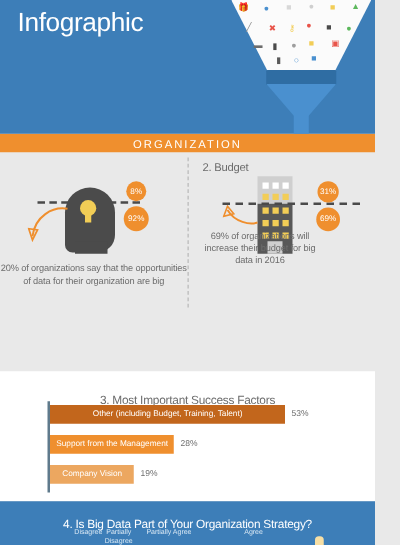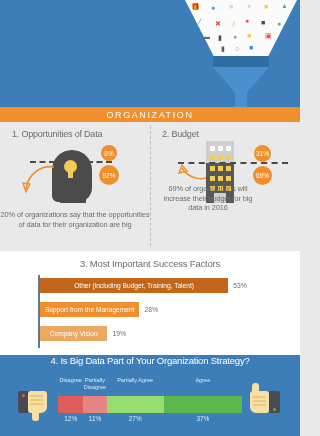--- a/index.html
+++ b/index.html
@@ -85,32 +85,32 @@
   .win.y{background:#f2cd56;}
 
   .cap{
     position:absolute;left:0;width:150px;text-align:center;
     font-size:7.4px;line-height:9.5px;color:#6d6d6d;letter-spacing:-0.1px;
   }
 
   
   .bars-sec{position:relative;height:104px;background:#ffffff;}
   .bars-title{
-    text-align:center;font-size:9.5px;color:#6d6d6d;padding-top:7px;letter-spacing:-0.2px;
+    text-align:center;font-size:9.5px;color:#6d6d6d;padding-top:18px;letter-spacing:-0.2px;margin-top:46px;
   }
   .axis{position:absolute;left:38px;top:24px;width:2px;height:73px;background:#5f7a8c;}
   .bar-row{position:absolute;left:40px;height:15px;display:flex;align-items:center;}
   .bar{height:15px;display:flex;align-items:center;justify-content:center;}
   .bar-lbl{color:#ffffff;font-size:6.6px;white-space:nowrap;padding:0 4px;}
   .bar-val{font-size:6.8px;color:#6d6d6d;margin-left:5px;}
 
   
   .strat{position:relative;height:81px;background:#3d7eb8;}
   .strat-title{
-    text-align:center;color:#ffffff;font-size:9.5px;padding-top:0;letter-spacing:-0.2px;
+    text-align:center;color:#ffffff;font-size:9.5px;padding-top:13px;letter-spacing:-0.2px;
   }
   .seg-bar{position:absolute;left:58px;top:41px;height:17px;width:184px;display:flex;}
   .seg{height:17px;}
   .seg-lbl{
     position:absolute;text-align:center;color:#d9e8f4;font-size:5.6px;line-height:6.5px;top:22px;
   }
   .seg-val{position:absolute;text-align:center;color:#d9e8f4;font-size:6.4px;top:60px;}
 
   .thumb{position:absolute;top:36px;}
   .thumb-pad{position:absolute;width:11px;height:22px;background:#4a4a52;border-radius:2px;}
@@ -119,20 +119,21 @@
   .finger{position:absolute;height:2px;background:#e8c97f;width:13px;}
   .thumb-stub{position:absolute;width:7px;height:11px;background:#f7dfa5;border-radius:3px;}
 </style>
 </head>
 <body>
 
 <div class="page">
 
   <div class="header">
     <div class="hdr-left">
+      <div class="hdr-title">Infographic</div>
     </div>
 
     <div class="funnel-wrap">
       <div class="funnel-cone"></div>
       <div class="icon-field" id="icon-field">
           <span class="ic" style="left: 6px; top: 3px; color: rgb(232, 84, 74);">🎁</span>
           <span class="ic" style="left: 26px; top: 4px; color: rgb(74, 144, 207);">●</span>
           <span class="ic" style="left: 44px; top: 3px; color: rgb(216, 216, 216);">■</span>
           <span class="ic" style="left: 62px; top: 2px; color: rgb(207, 207, 207);">●</span>
           <span class="ic" style="left: 79px; top: 3px; color: rgb(242, 205, 86);">■</span>
@@ -159,21 +160,20 @@
   </div>
 
   <div class="banner">
     <span>ORGANIZATION</span>
   </div>
 
   <div class="org">
     <div class="divider"></div>
 
     <div class="panel left">
-      <div class="panel-title">1. Opportunities of Data</div>
 
       <div class="viz1">
         <div class="dash-line" style="left:30px;top:20px;width:82px;"></div>
         <div class="head"></div>
         <div class="head-neck"></div>
         <div class="bulb"></div>
         <div class="bulb-base"></div>
         <svg class="arrow-curve" viewBox="0 0 34 32">
           <path d="M32 4 C20 2, 6 10, 4 26" stroke="#ef8f2e" stroke-width="1.6" fill="none"></path>
           <path d="M1 20 L4 29 L8 21 Z" fill="none" stroke="#ef8f2e" stroke-width="1.4"></path>

